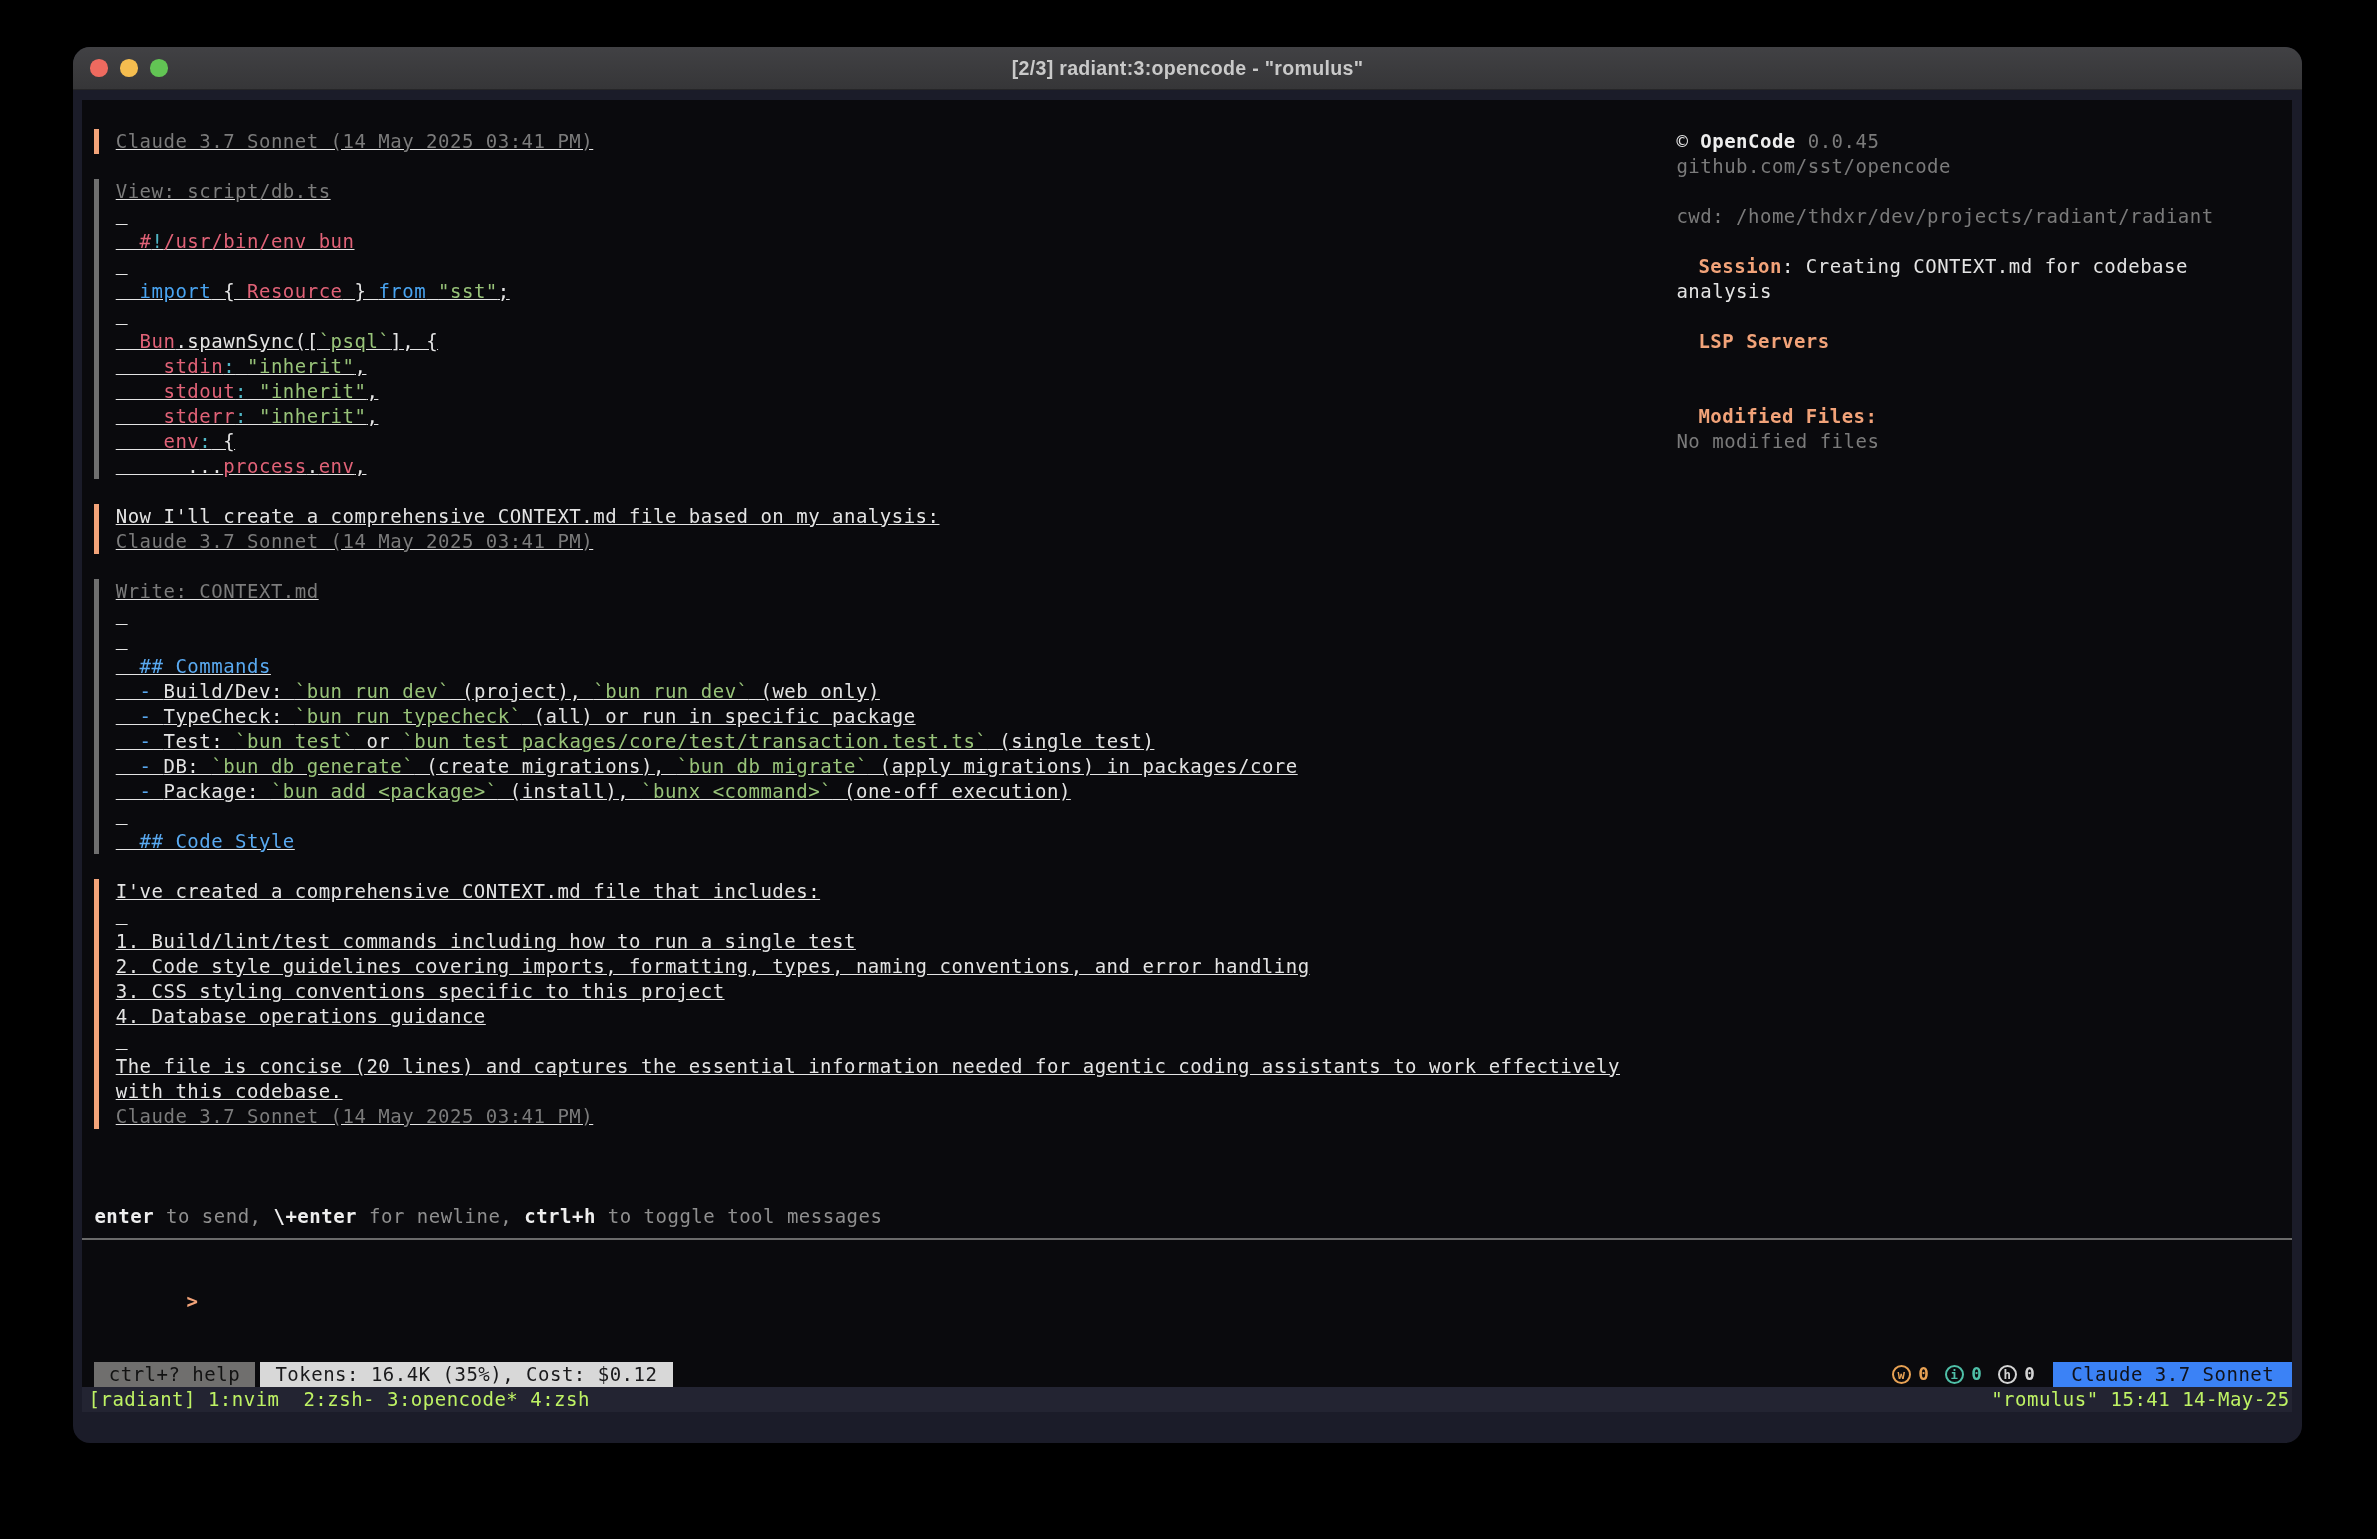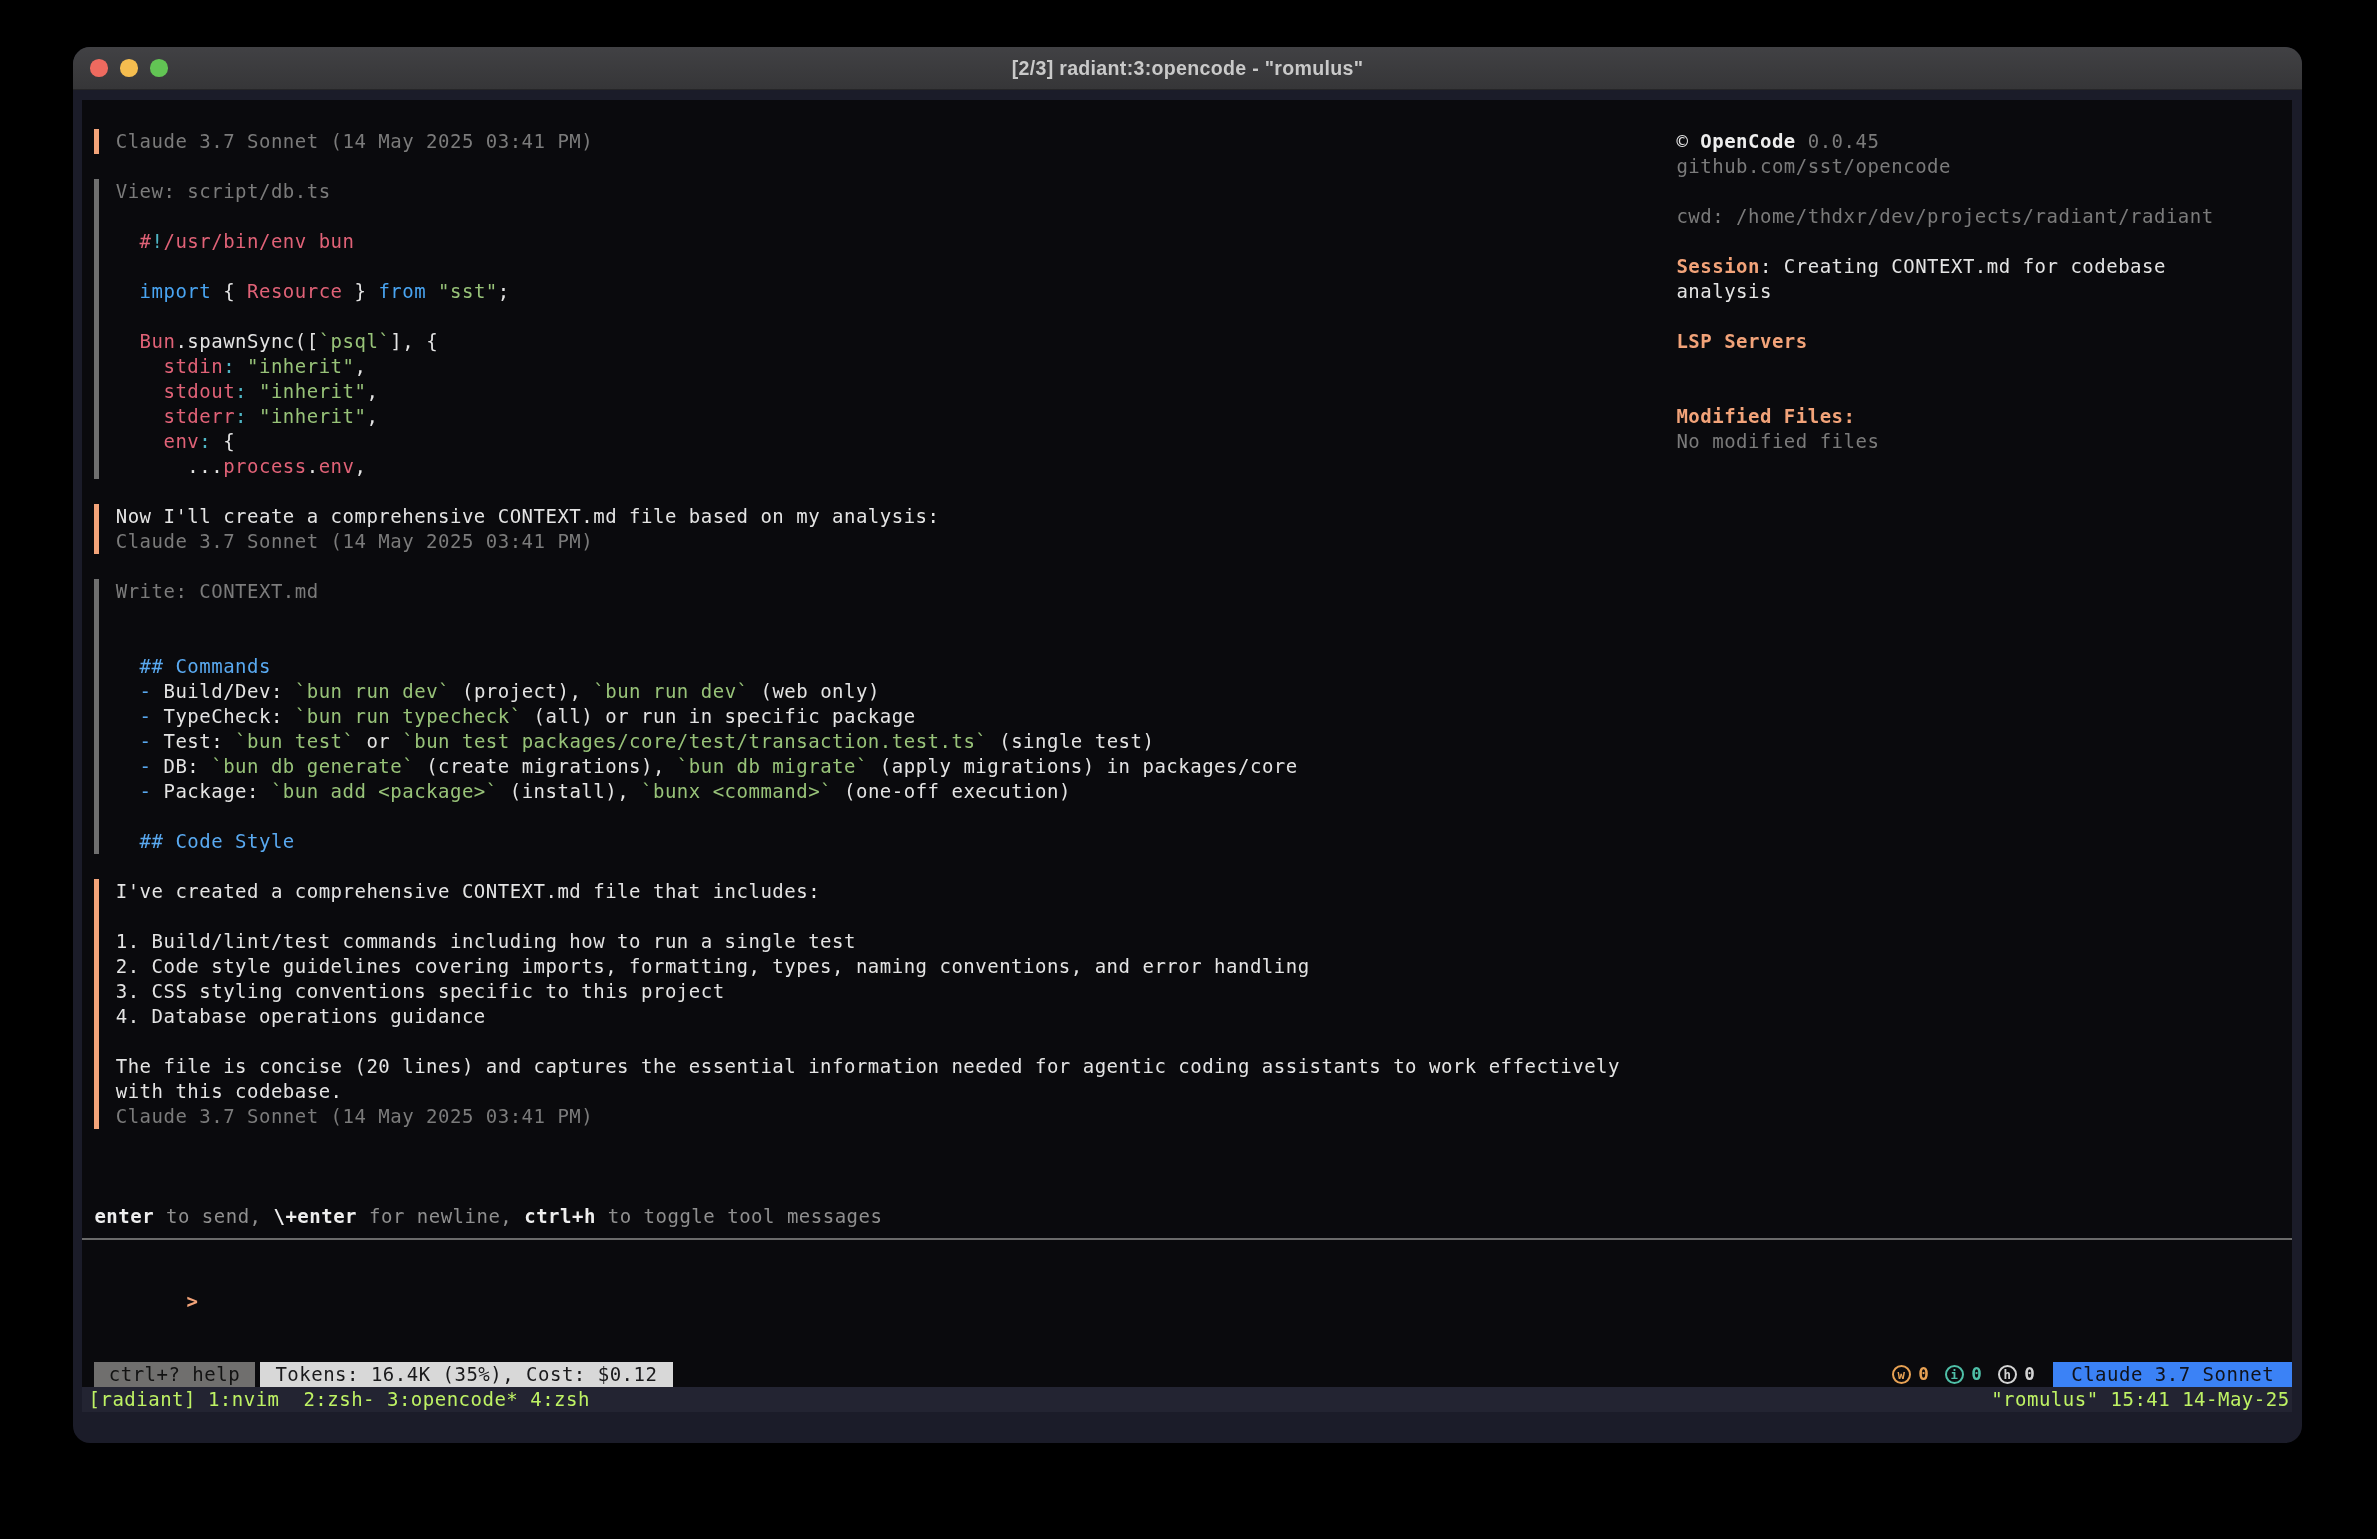--- a/index.html
+++ b/index.html
@@ -19,37 +19,37 @@
   .light.green{background:#62c454;}
   .title-text{font:bold 19.6px "Liberation Sans",sans-serif;color:#c9c9c9;letter-spacing:0.3px;}
 
   
   .term-outer{flex:1;display:flex;flex-direction:column;padding:9.8px 9.8px 31px 9px;min-height:0;}
   .term{flex:1;background:#0a0a0d;display:flex;flex-direction:column;min-height:0;
     font-family:"DejaVu Sans Mono","Liberation Mono",monospace;
     font-size:19px;line-height:25px;letter-spacing:0.5px;color:#e4e4e4;}
 
   .main-row{flex:0 0 auto;display:flex;padding:29px 0 0 12.4px;}
-  .messages{flex:0 0 1533px;}
+  .messages{flex:0 0 1533px;text-decoration:underline;}
   .sidebar{flex:1;padding-left:49px;min-width:0;}
 
   .block{border-left:5.9px solid #6f6f6f;padding-left:16.3px;margin-bottom:25px;}
   .block.accent{border-left-color:#f2a379;}
   .line{white-space:pre;min-height:25px;}
 
   .tok-w{color:#e4e4e4;}
   .tok-b{color:#eeeeee;font-weight:bold;}
   .tok-dim{color:#7b7b7b;}
   .tok-gry{color:#8f8f8f;}
   .tok-red{color:#e06277;}
   .tok-blu{color:#49a4f1;}
   .tok-grn{color:#98c379;}
   .tok-cyn{color:#4fb5c4;}
   .tok-hdg{color:#59a9f0;}
-  .tok-salb{color:#f2a379;font-weight:bold;}
+  .tok-salb{color:#f2a379;font-weight:bold;margin-left:22px;}
 
   
   .input-hint{margin:50px 0 0 12.4px;white-space:pre;}
   .input-rule{height:2.6px;background:#6a6a6a;margin-top:9px;flex:0 0 auto;}
   .prompt-row{margin:23.5px 0 0 9px;}
   .prompt-char{color:#f2a379;font-weight:bold;}
 
   .term-spacer{flex:1;}
 
   

